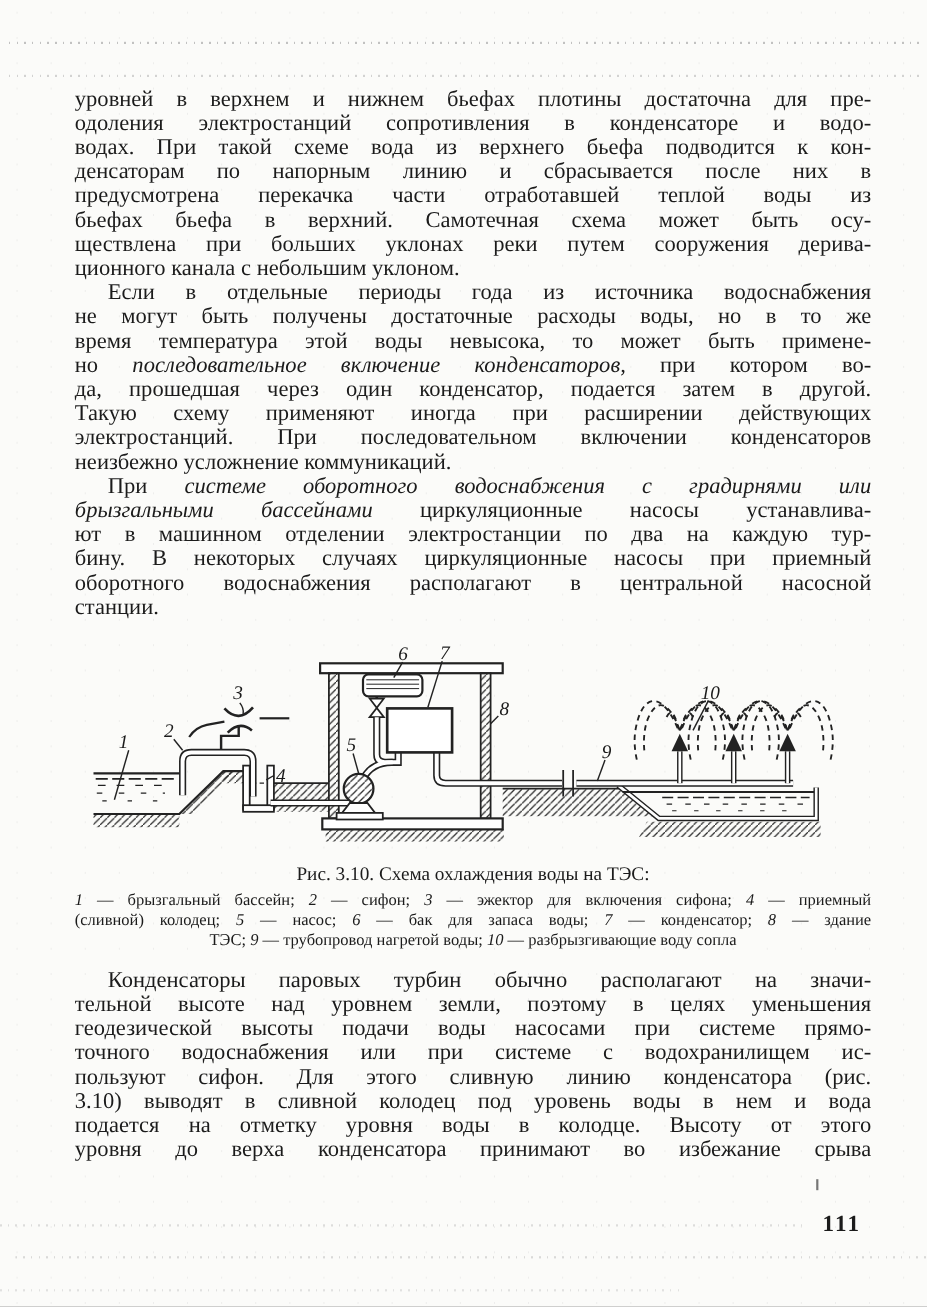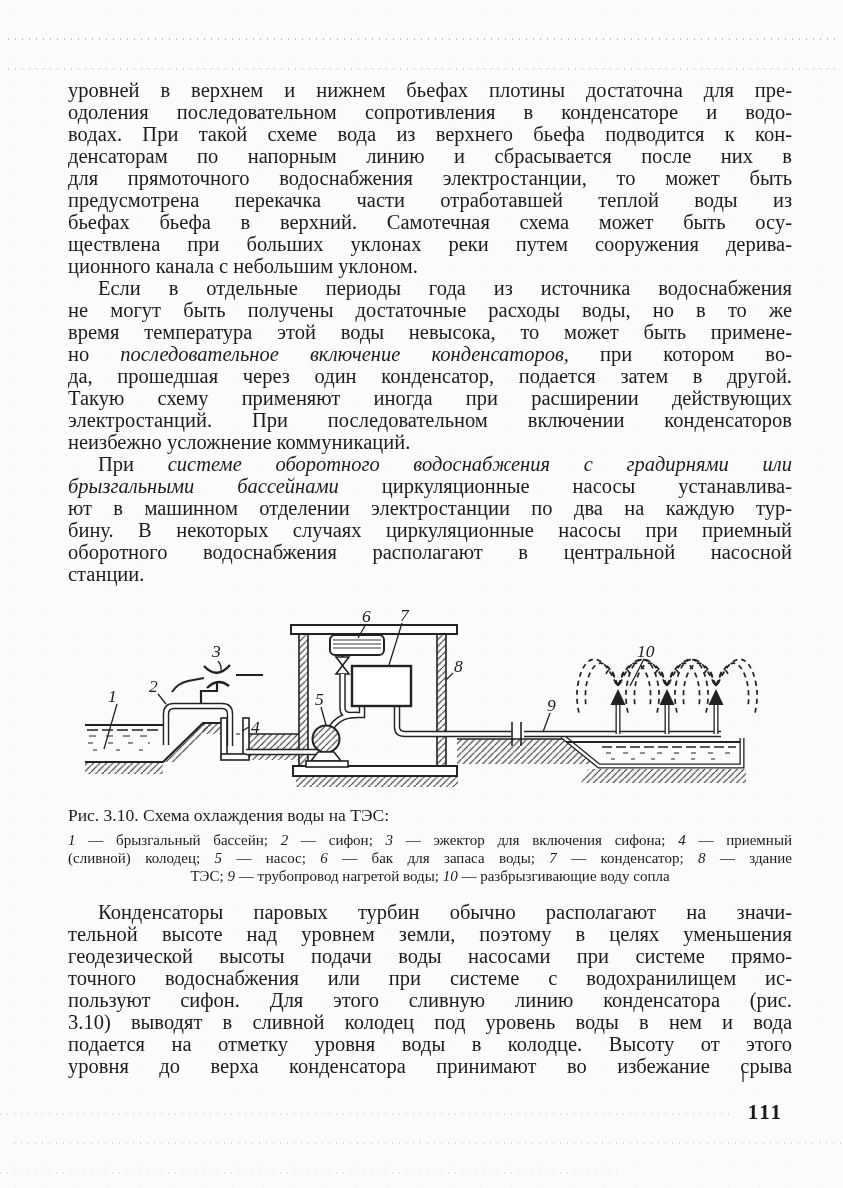--- a/index.html
+++ b/index.html
@@ -35,21 +35,21 @@
   }
   .para { margin:0; }
   .jline { text-align:justify; text-align-last:justify; white-space:normal; }
   .jline.lastline { text-align-last:left; }
   .indent > div:first-child { text-indent:30px; }
   em { font-style:italic; }
 
   .figure-wrap { margin:7px 0 0 12px; }
 
   .caption-title {
-    font-size:17.5px; line-height:21px; margin-top:9px;
+    text-align:center; font-size:17.5px; line-height:21px; margin-top:9px;
   }
   .legend {
     margin-top:5px; font-size:15px; line-height:18.2px;
   }
   .legend .jline.lastline { text-align-last:center; }
   .p4 { margin-top:15px; }
 
   .pageno {
     position:absolute; top:1100px; right:60px;
     font-size:21px; letter-spacing:2px; font-weight:bold;margin-left:20px;
@@ -68,24 +68,23 @@
   <div class="dotrow dr2"></div>
   <div class="dotrow dr3"></div>
   <div class="dotrow dr4"></div>
   <div class="dotrow dr5"></div>
   <div class="tick"></div>
 
   <div class="text-col">
 
     <div class="para">
         <div class="jline"><span>уровней в верхнем и нижнем бьефах плотины достаточна для пре-</span></div>
-        <div class="jline"><span>одоления последовательном сопротивления в конденсаторе и водо-</span></div>
+        <div class="jline"><span>одоления электростанций сопротивления в конденсаторе и водо-</span></div>
         <div class="jline"><span>водах. При такой схеме вода из верхнего бьефа подводится к кон-</span></div>
         <div class="jline"><span>денсаторам по напорным линию и сбрасывается после них в</span></div>
-        <div class="jline"><span>для прямоточного водоснабжения электростанции, то может быть</span></div>
         <div class="jline"><span>предусмотрена перекачка части отработавшей теплой воды из</span></div>
         <div class="jline"><span>бьефах бьефа в верхний. Самотечная схема может быть осу-</span></div>
         <div class="jline"><span>ществлена при больших уклонах реки путем сооружения дерива-</span></div>
         <div class="jline lastline"><span>ционного канала с небольшим уклоном.</span></div>
       </div>
     <div class="para indent">
         <div class="jline"><span>Если в отдельные периоды года из источника водоснабжения</span></div>
         <div class="jline"><span>не могут быть получены достаточные расходы воды, но в то же</span></div>
         <div class="jline"><span>время температура этой воды невысока, то может быть примене-</span></div>
         <div class="jline"><span>но </span><em>последовательное включение конденсаторов,</em><span> при котором во-</span></div>

